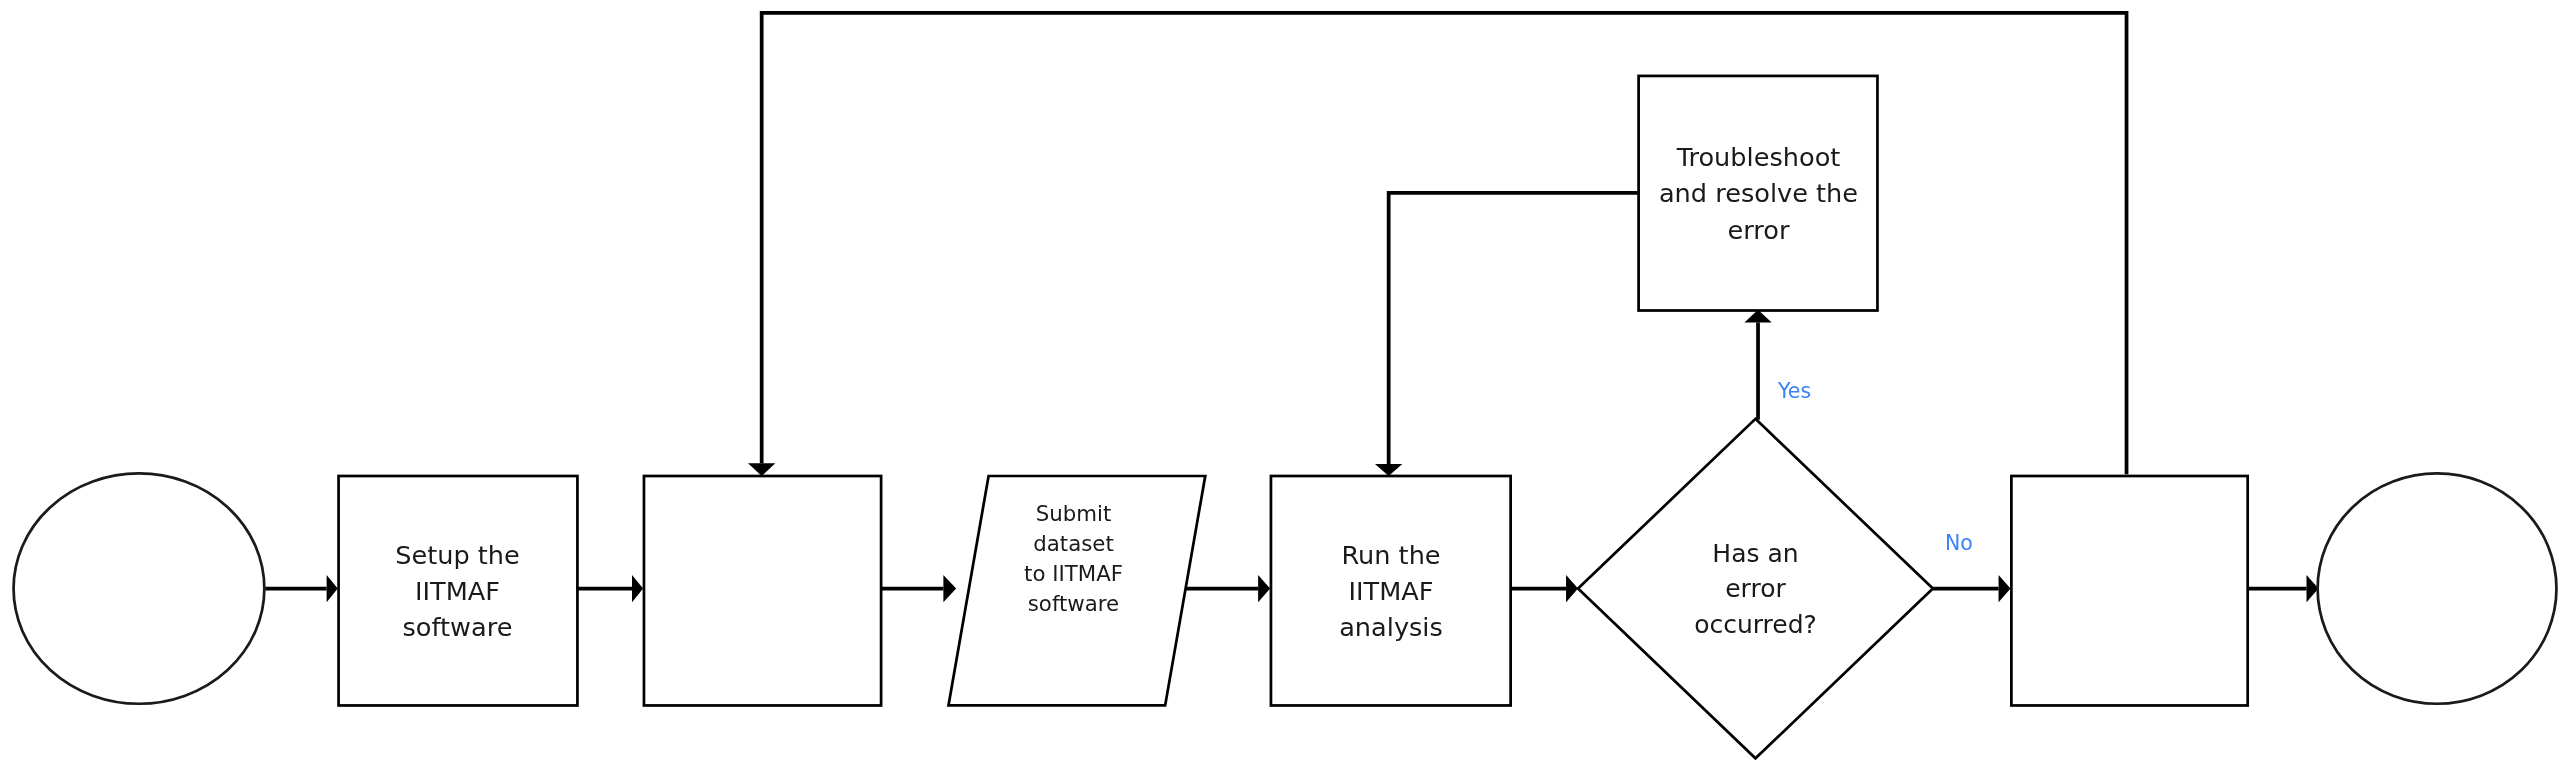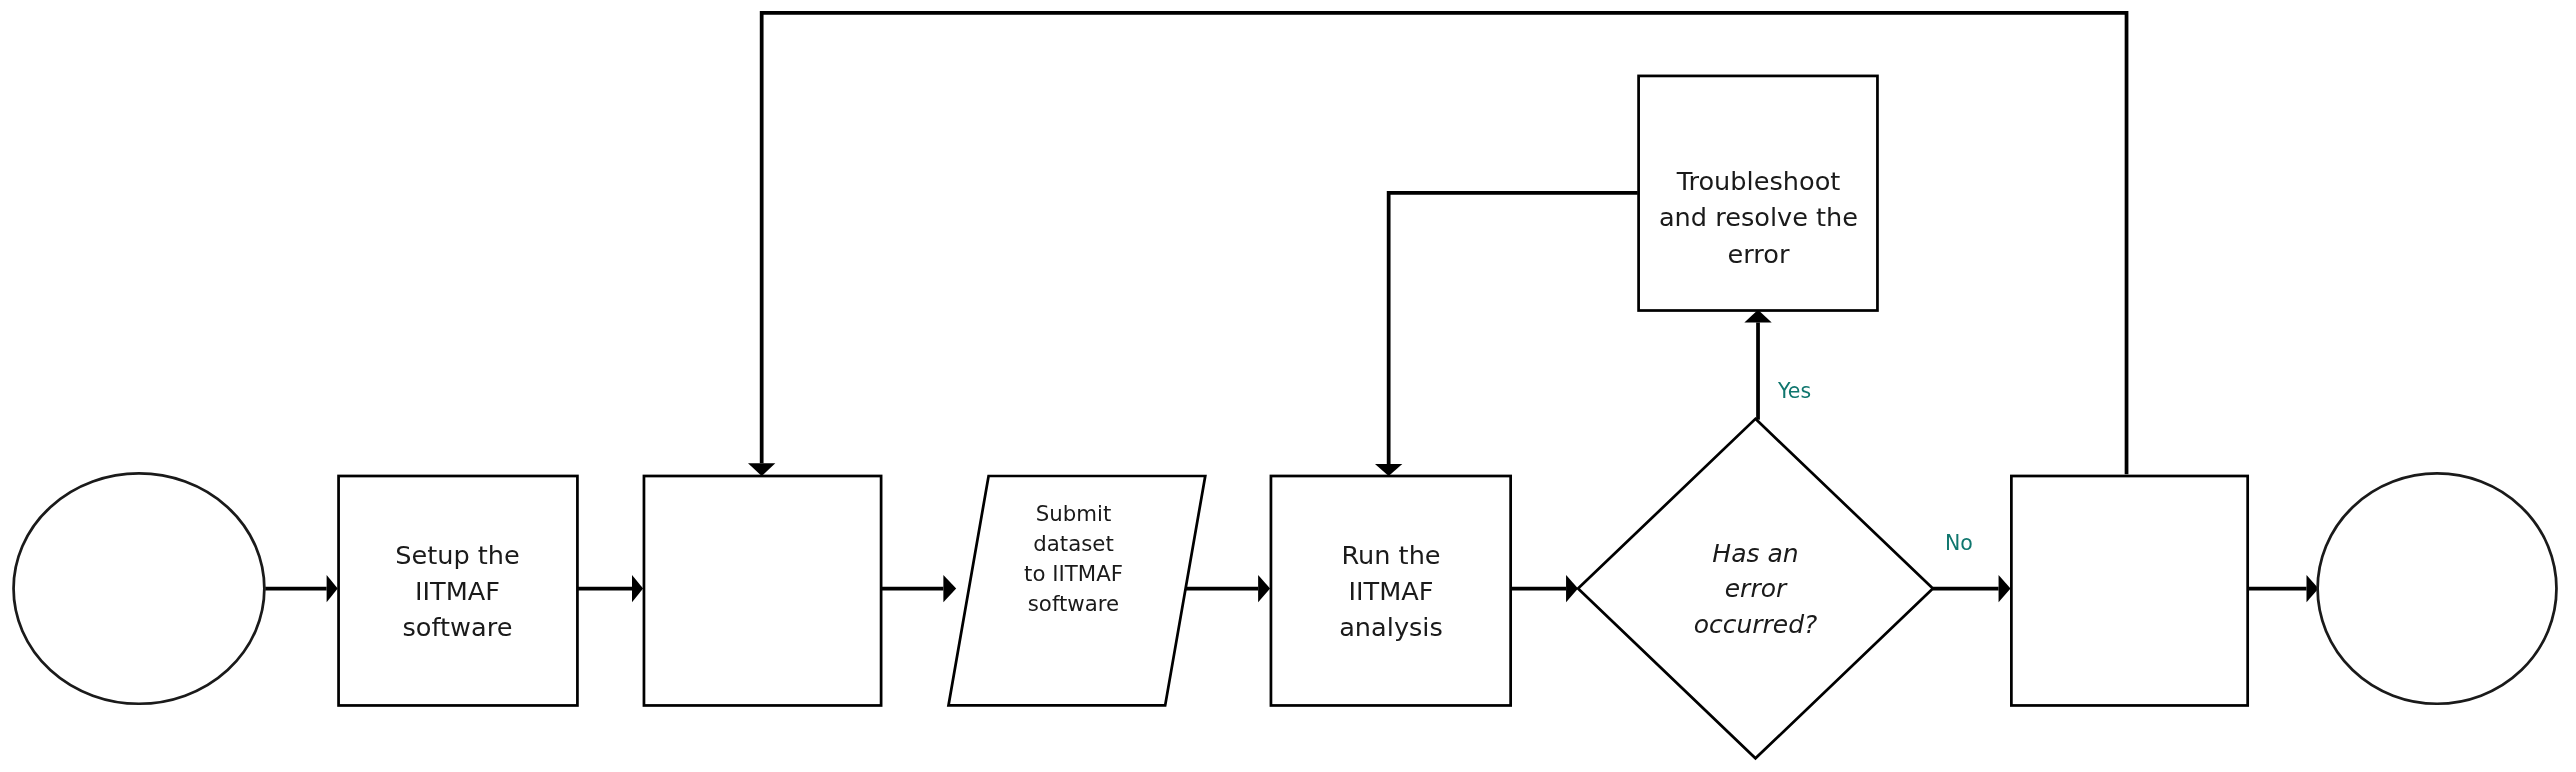--- a/index.html
+++ b/index.html
@@ -54,24 +54,24 @@
     justify-content: center;
     text-align: center;
     color: #1a1a1a;
     line-height: 1.42;
     white-space: pre-line;
     pointer-events: none;
   }
   .lbl-terminal { font-size: 25.6px; }
   .lbl-process { font-size: 25.6px; }
   .lbl-small    { font-size: 21.3px; }
-  .lbl-decision { font-size: 25px; font-style: italic; }
+  .lbl-decision { font-size: 25px; }
   .edge-label {
     position: absolute;
-    color: #0f766e;
+    color: #3b82f6;
     font-size: 20.5px;
     line-height: 1;
     white-space: nowrap;
   }
 </style>
 </head>
 <body>
 
 <div id="canvas">
 
@@ -159,21 +159,21 @@
 software</div>
 
   <div class="node-label lbl-process" style="left:1271px; top:476px; width:240px; height:230px;">Run the
 IITMAF
 analysis</div>
 
   <div class="node-label lbl-decision" style="left:1613px; top:474px; width:285px; height:230px;">Has an
 error
 occurred?</div>
 
-  <div class="node-label lbl-process" style="left:1639px; top:76px; width:239px; height:235px;margin-top:24px;">Troubleshoot
+  <div class="node-label lbl-process" style="left:1639px; top:76px; width:239px; height:235px;">Troubleshoot
 and resolve the
 error</div>
 
 
 
   <div class="edge-label" style="left:1778px; top:381px;">Yes</div>
 
   <div class="edge-label" style="left:1945px; top:533px;">No</div>
 
 </div>

